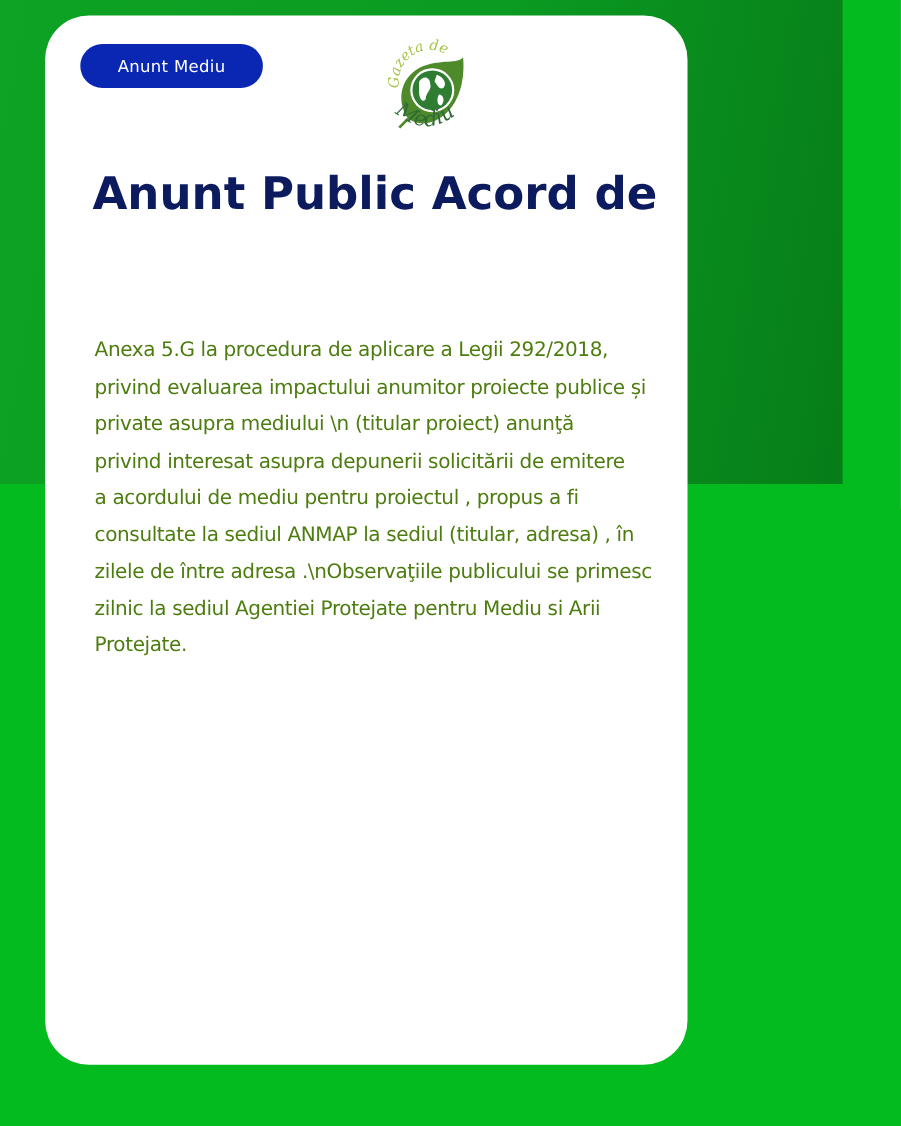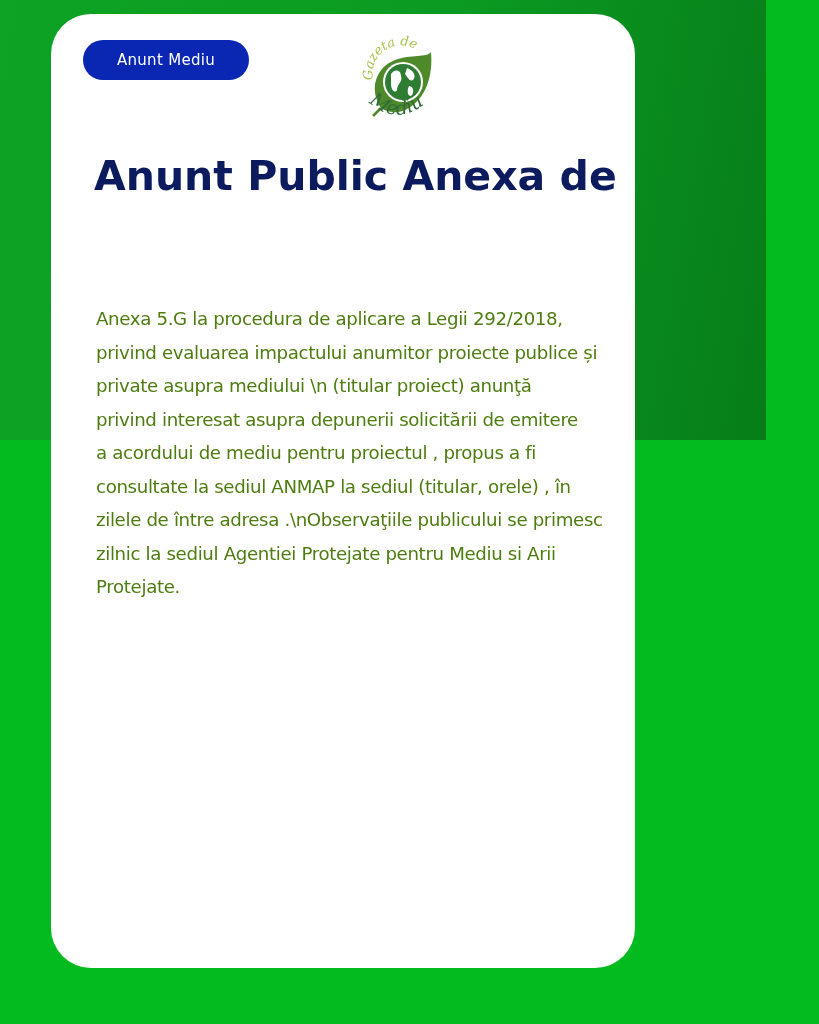--- a/index.html
+++ b/index.html
@@ -14,21 +14,20 @@
       left: 0; top: 0;
       width: 766px; height: 440px;
       background: linear-gradient(100deg, #0ea324 0%, #0b9a22 55%, #067d18 100%);
     }
     .card {
       position: absolute;
       left: 41px; top: 14px;
       width: 584px; height: 954px;
       background: #ffffff;
       border-radius: 40px;
-      margin-left: 10px;
     }
     .badge {
       position: absolute;
       left: 32px; top: 26px;
       width: 166px; height: 40px;
       background: #0a27b3;
       border-radius: 20px;
       color: #ffffff;
       font-family: "DejaVu Sans", sans-serif;
       font-size: 15px;
@@ -89,28 +88,28 @@
       <text font-family="DejaVu Serif, serif" font-size="13" fill="#a6c24a" font-style="italic">
         <textPath href="#arcTop">Gazeta de</textPath>
       </text>
       <text font-family="DejaVu Serif, serif" font-size="19" fill="#2e6b3a" font-style="italic">
         <textPath href="#arcBot">Mediu</textPath>
       </text>
     </svg>
   </div>
 
   <h1 class="title">
-    <span>Anunt Public Anexa de</span><br>
+    <span>Anunt Public Acord de</span><br>
   </h1>
 
   <div class="body-text">
     <div>Anexa 5.G la procedura de aplicare a Legii 292/2018,</div>
     <div>privind evaluarea impactului anumitor proiecte publice și</div>
     <div>private asupra mediului \n (titular proiect) anunţă</div>
     <div>privind interesat asupra depunerii solicitării de emitere</div>
     <div>a acordului de mediu pentru proiectul , propus a fi</div>
-    <div>consultate la sediul ANMAP la sediul (titular, orele) , în</div>
+    <div>consultate la sediul ANMAP la sediul (titular, adresa) , în</div>
     <div>zilele de între adresa .\nObservaţiile publicului se primesc</div>
     <div>zilnic la sediul Agentiei Protejate pentru Mediu si Arii</div>
     <div>Protejate.</div>
   </div>
 
 </div>
 
 </body></html>

